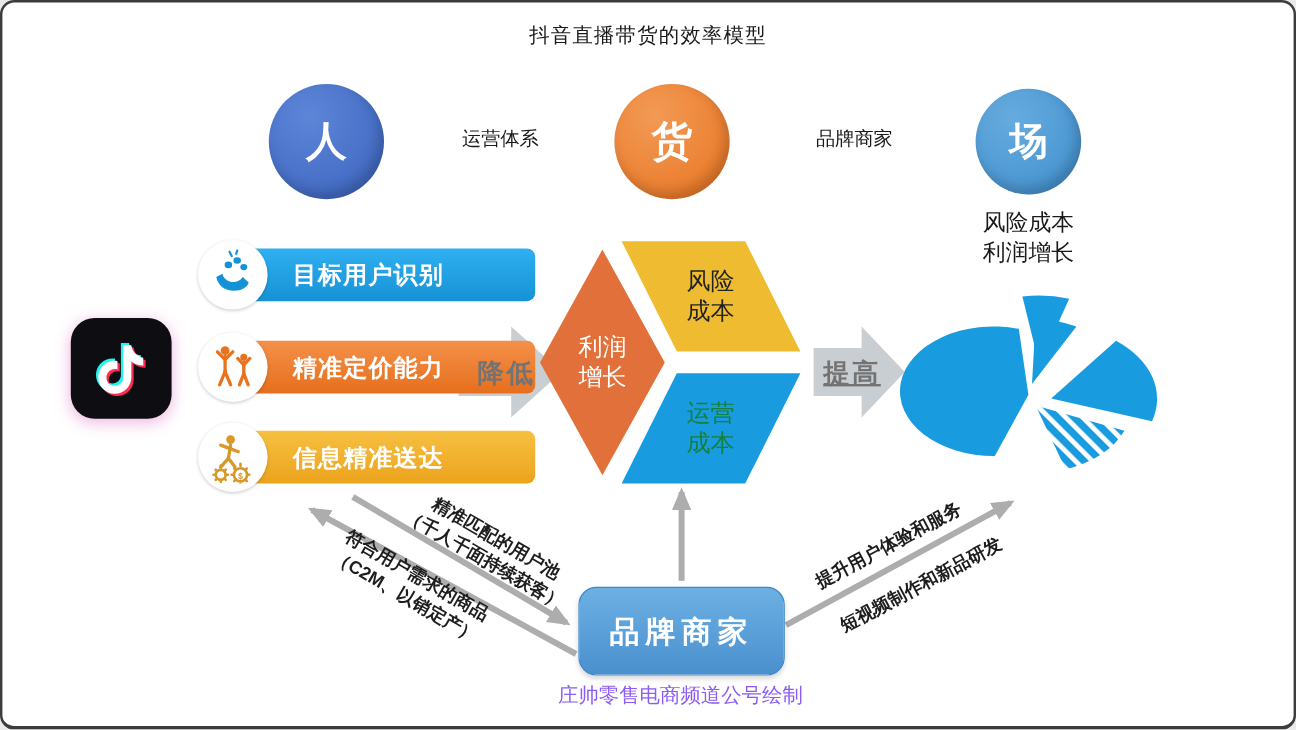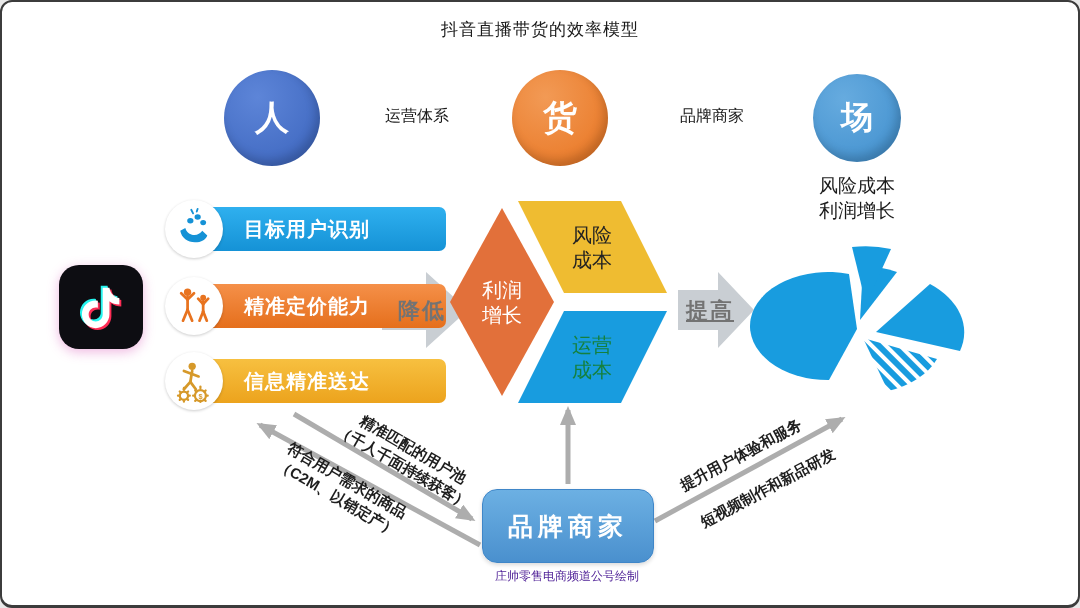--- a/index.html
+++ b/index.html
@@ -38,21 +38,21 @@
   .flowword{width:80px;font-size:22px;font-weight:bold;color:#737373;letter-spacing:2px;}
   #word-decrease{left:380px;top:294px;} #word-increase{left:668px;top:294px;text-decoration:underline;}
   .cubetext{width:46px;font-size:20px;font-weight:normal;line-height:1.25;}
   #cube-left{left:477px;top:276px;color:#fff;}
   #cube-top{left:567px;top:221px;color:#222;}
   #cube-bottom{left:567px;top:331px;color:#15803d;}
   #merchant-box{left:480px;top:487px;width:170px;height:72px;border-radius:15px;
      background:linear-gradient(#6cb0e3,#4a90ce);border:1px solid #3f86c8;
      display:flex;align-items:center;justify-content:center;
      color:#fff;font-size:25px;font-weight:bold;letter-spacing:5px;box-shadow:0 2px 4px rgba(0,0,0,.15);}
-  #caption{left:430px;top:566px;width:270px;font-size:12px;color:#4c1d95;}
+  #caption{left:430px;top:566px;width:270px;font-size:17px;color:#8b5cf6;}
   .diag{font-size:15px;font-weight:600;line-height:1.35;color:#1d1d1d;}
   #label-userpool{left:318px;top:436px;width:176px;transform:rotate(30deg);}
   #label-goodsneed{left:252px;top:467px;width:176px;transform:rotate(30deg);}
   #label-experience{left:656px;top:443px;width:166px;transform:rotate(-28deg);}
   #label-shortvideo{left:673px;top:476px;width:186px;transform:rotate(-28deg);}
   svg text{font-family:"Liberation Sans",sans-serif;}
 </style>
 </head>
 <body>
 

